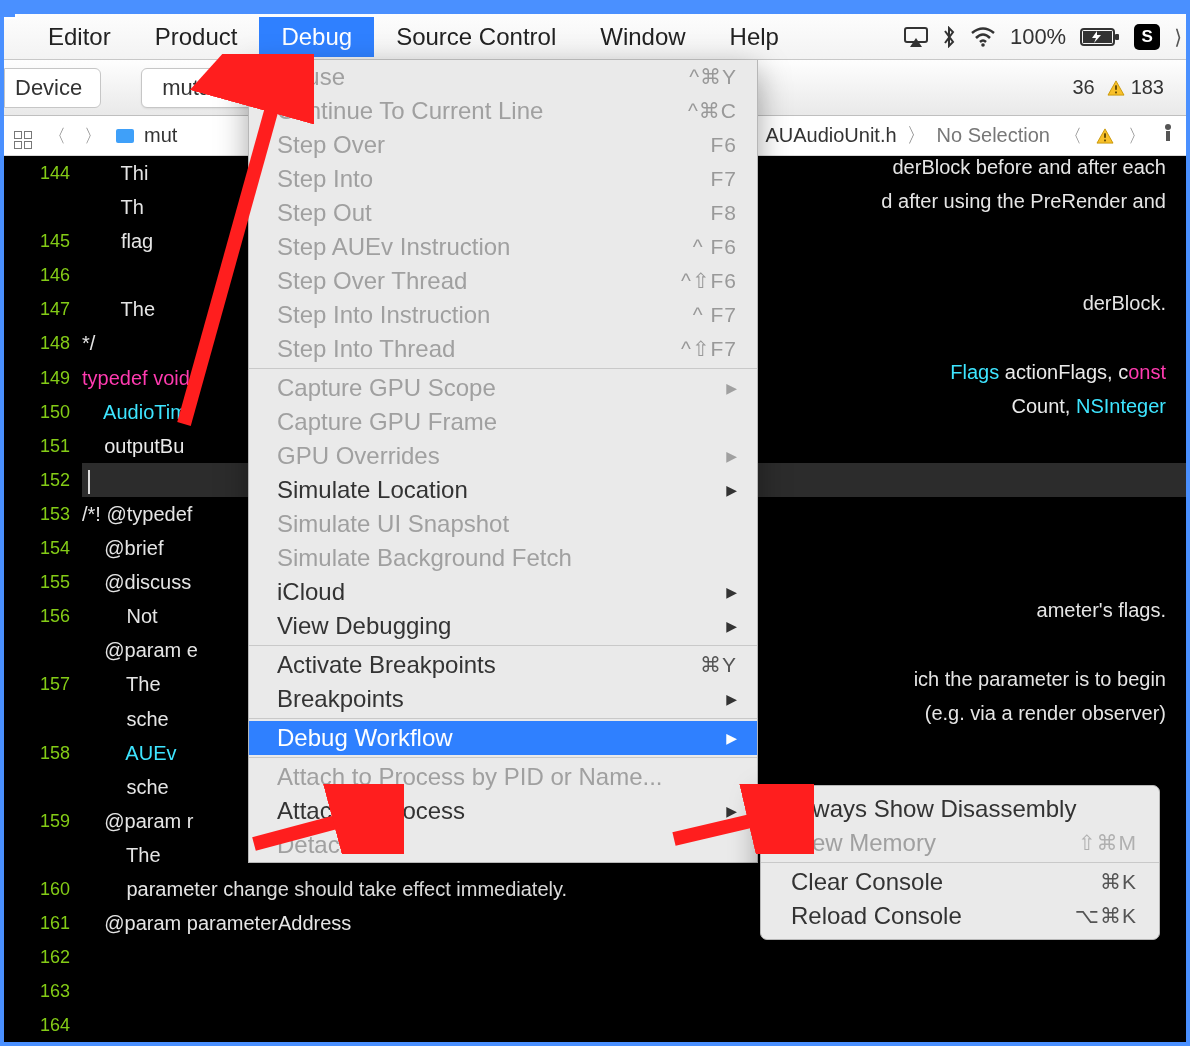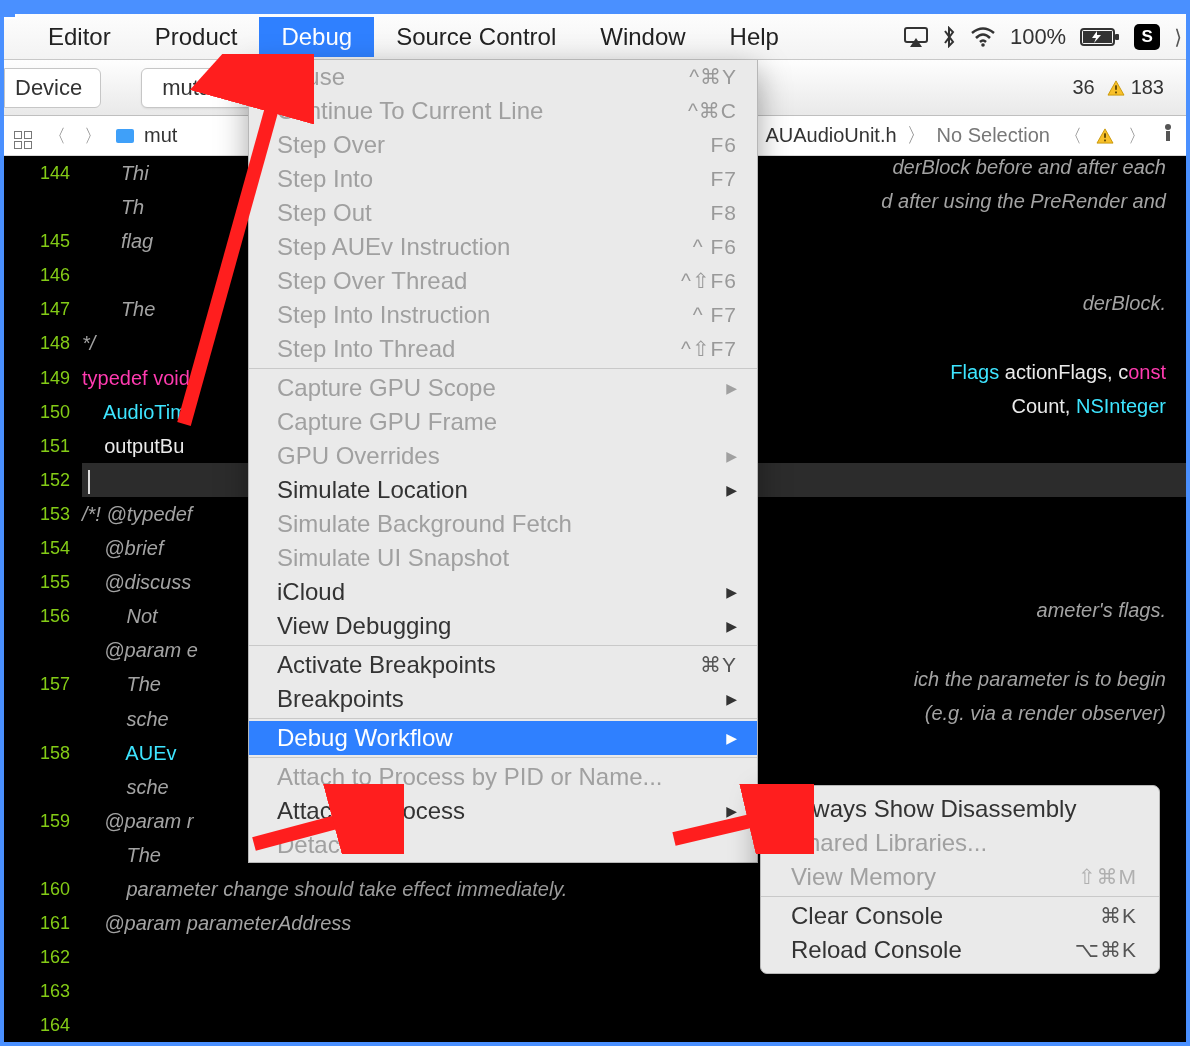--- a/index.html
+++ b/index.html
@@ -31,21 +31,21 @@
 .squares-ico { display:inline-flex; gap:2px; flex-wrap:wrap; width:20px; height:20px; align-content:flex-start;}
 .squares-ico i { width:8px; height:8px; border:1px solid #777; display:block;}
 
 .editor { position:relative; background:#000; height: calc(100% - 46px - 56px - 40px); font-family: "Menlo","Monaco",monospace; font-size:20px; }
 .gutter { position:absolute; left:0; top:0; width:78px; background:#000; text-align:right; padding-right:12px; }
 .gutter div { color:#84cc16; height:34.1px; line-height:34.1px; font-size:18px;}
 .code { position:absolute; left:78px; right:0; top:0; }
 .code .line { height:34.1px; line-height:34.1px; white-space:pre; }
 .line.current { background:#2c2c2c; }
 .cursor { display:inline-block; width:2px; height:24px; background:#ddd; vertical-align:middle; margin-left:6px;}
-.tok-green { color:#a3a3a3;font-style:italic; }
+.tok-green { color:#e5e5e5; }
 .tok-pink { color:#ff3bb0; }
 .tok-cyan { color:#3ee5ff; }
 .tok-white { color:#eaeaea; }
 
 
 .menu-drop { position:absolute; left:244px; top:46px; width:510px; background:#eaeaea; border:1px solid #b7b7b7; border-top:none; box-shadow:0 10px 30px rgba(0,0,0,.35); z-index:20;}
 .menu-drop .mi { display:flex; align-items:center; justify-content:space-between; padding:4px 20px 4px 28px; font-size:24px; color:#333; height:34px;}
 .menu-drop .mi.dis { color:#a0a0a0;}
 .menu-drop .mi.sub::after { content:"▶"; font-size:14px; color:#333;}
 .menu-drop .mi.dis.sub::after { color:#a0a0a0;}
@@ -267,24 +267,24 @@
     <div class="mi dis">
       <span>Capture GPU Frame</span>
     </div>
     <div class="mi dis sub">
       <span>GPU Overrides</span>
     </div>
     <div class="mi sub">
       <span>Simulate Location</span>
     </div>
     <div class="mi dis">
+      <span>Simulate UI Snapshot</span>
+    </div>
+    <div class="mi dis">
       <span>Simulate Background Fetch</span>
-    </div>
-    <div class="mi dis">
-      <span>Simulate UI Snapshot</span>
     </div>
     <div class="mi sub">
       <span>iCloud</span>
     </div>
     <div class="mi sub">
       <span>View Debugging</span>
     </div>
     <hr>
     <div class="mi">
       <span>Activate Breakpoints</span>
@@ -305,23 +305,20 @@
       <span>Attach to Process</span>
     </div>
     <div class="mi dis">
       <span>Detach</span>
     </div>
   </div>
 
 <div class="submenu" id="workflow-menu">
     <div class="mi">
       <span>Always Show Disassembly</span>
-    </div>
-    <div class="mi dis">
-      <span>Shared Libraries...</span>
     </div>
     <div class="mi dis">
       <span>View Memory</span>
       <span class="sc">⇧⌘M</span>
     </div>
     <hr>
     <div class="mi">
       <span>Clear Console</span>
       <span class="sc">⌘K</span>
     </div>

